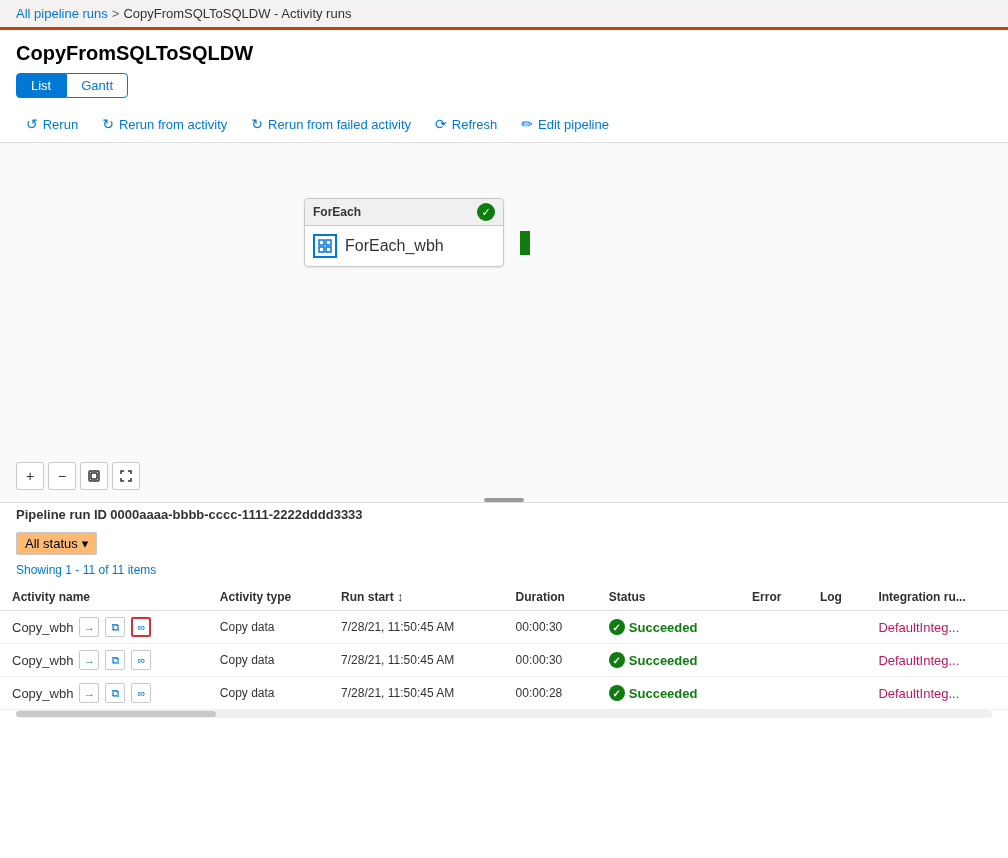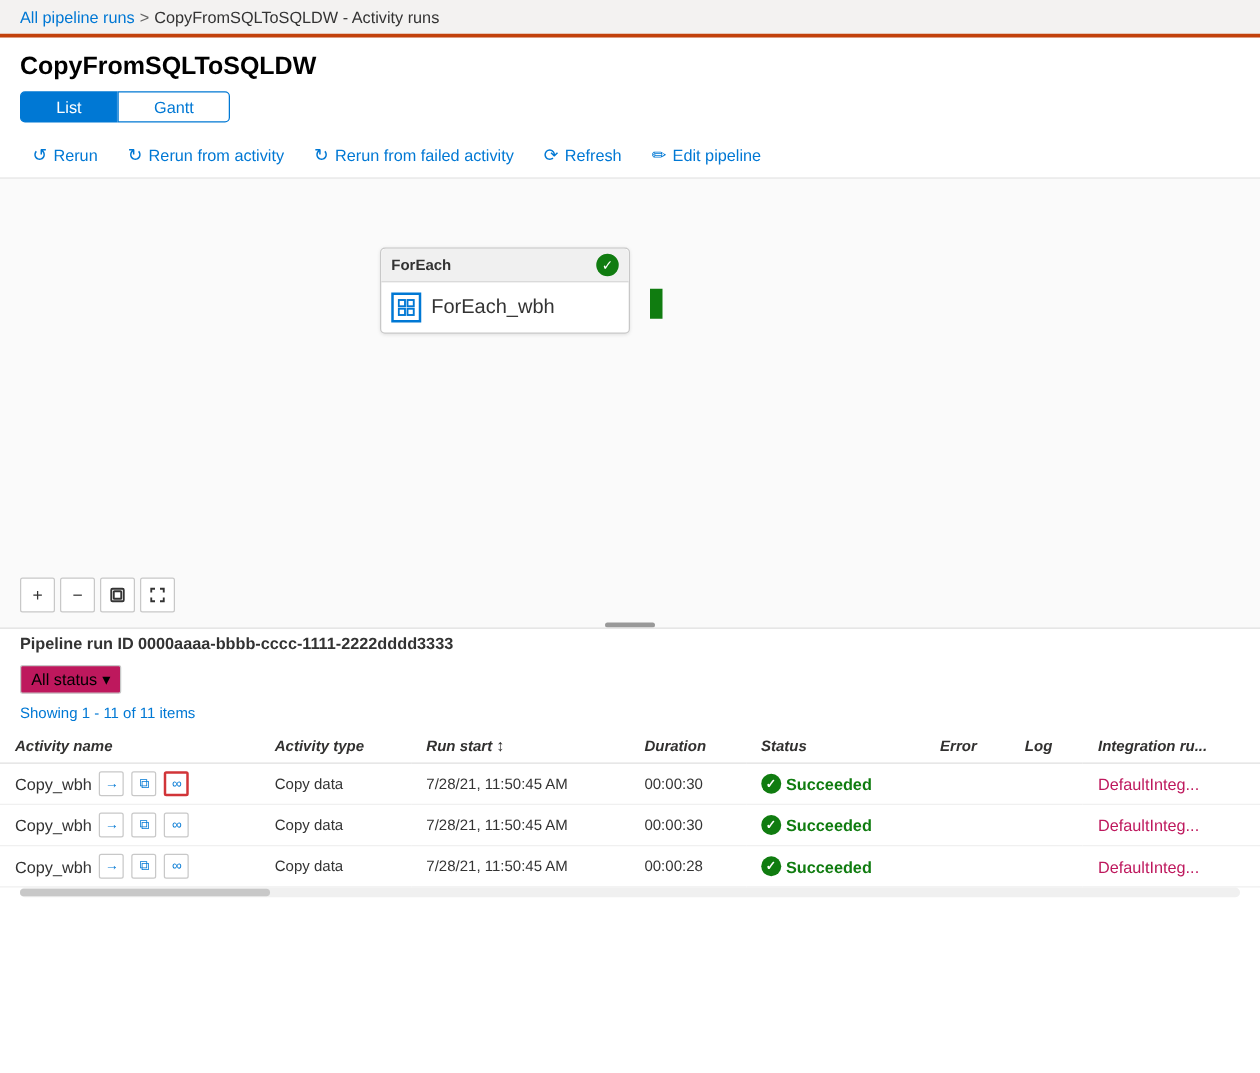--- a/index.html
+++ b/index.html
@@ -24,21 +24,21 @@
       font-weight: 600;
       color: #000000;
     }
 
     .tab-bar {
       padding: 0 16px 8px;
       display: flex;
       gap: 0;
     }
     .tab-btn {
-      padding: 4px 28px;
+      padding: 4px 14px;
       border: 1px solid #0078d4;
       cursor: pointer;
       font-size: 13px;
       background: #fff;
       color: #0078d4;
     }
     .tab-btn.active {
       background: #0078d4;
       color: #fff;
     }
@@ -190,21 +190,21 @@
     .filter-bar {
       padding: 6px 16px;
       display: flex;
       align-items: center;
       gap: 4px;
     }
     .filter-btn {
       display: flex; align-items: center; gap: 4px;
       padding: 3px 8px;
       border: 1px solid #c8c8c8;
-      background: #be185d;
+      background: #fdba74;
       cursor: pointer;
       border-radius: 2px;
       font-size: 12px;
     }
 
     .showing-text {
       padding: 2px 16px 6px;
       font-size: 12px;
       color: #0078d4;
     }
@@ -214,21 +214,20 @@
       border-collapse: collapse;
     }
     .data-table th {
       text-align: left;
       padding: 6px 12px;
       font-size: 12px;
       font-weight: 600;
       color: #323130;
       border-bottom: 1px solid #e0e0e0;
       white-space: nowrap;
-      font-style: italic;
     }
     .data-table td {
       padding: 6px 12px;
       font-size: 12px;
       color: #333;
       border-bottom: 1px solid #f0f0f0;
       white-space: nowrap;
     }
 
     .activity-name-cell {

